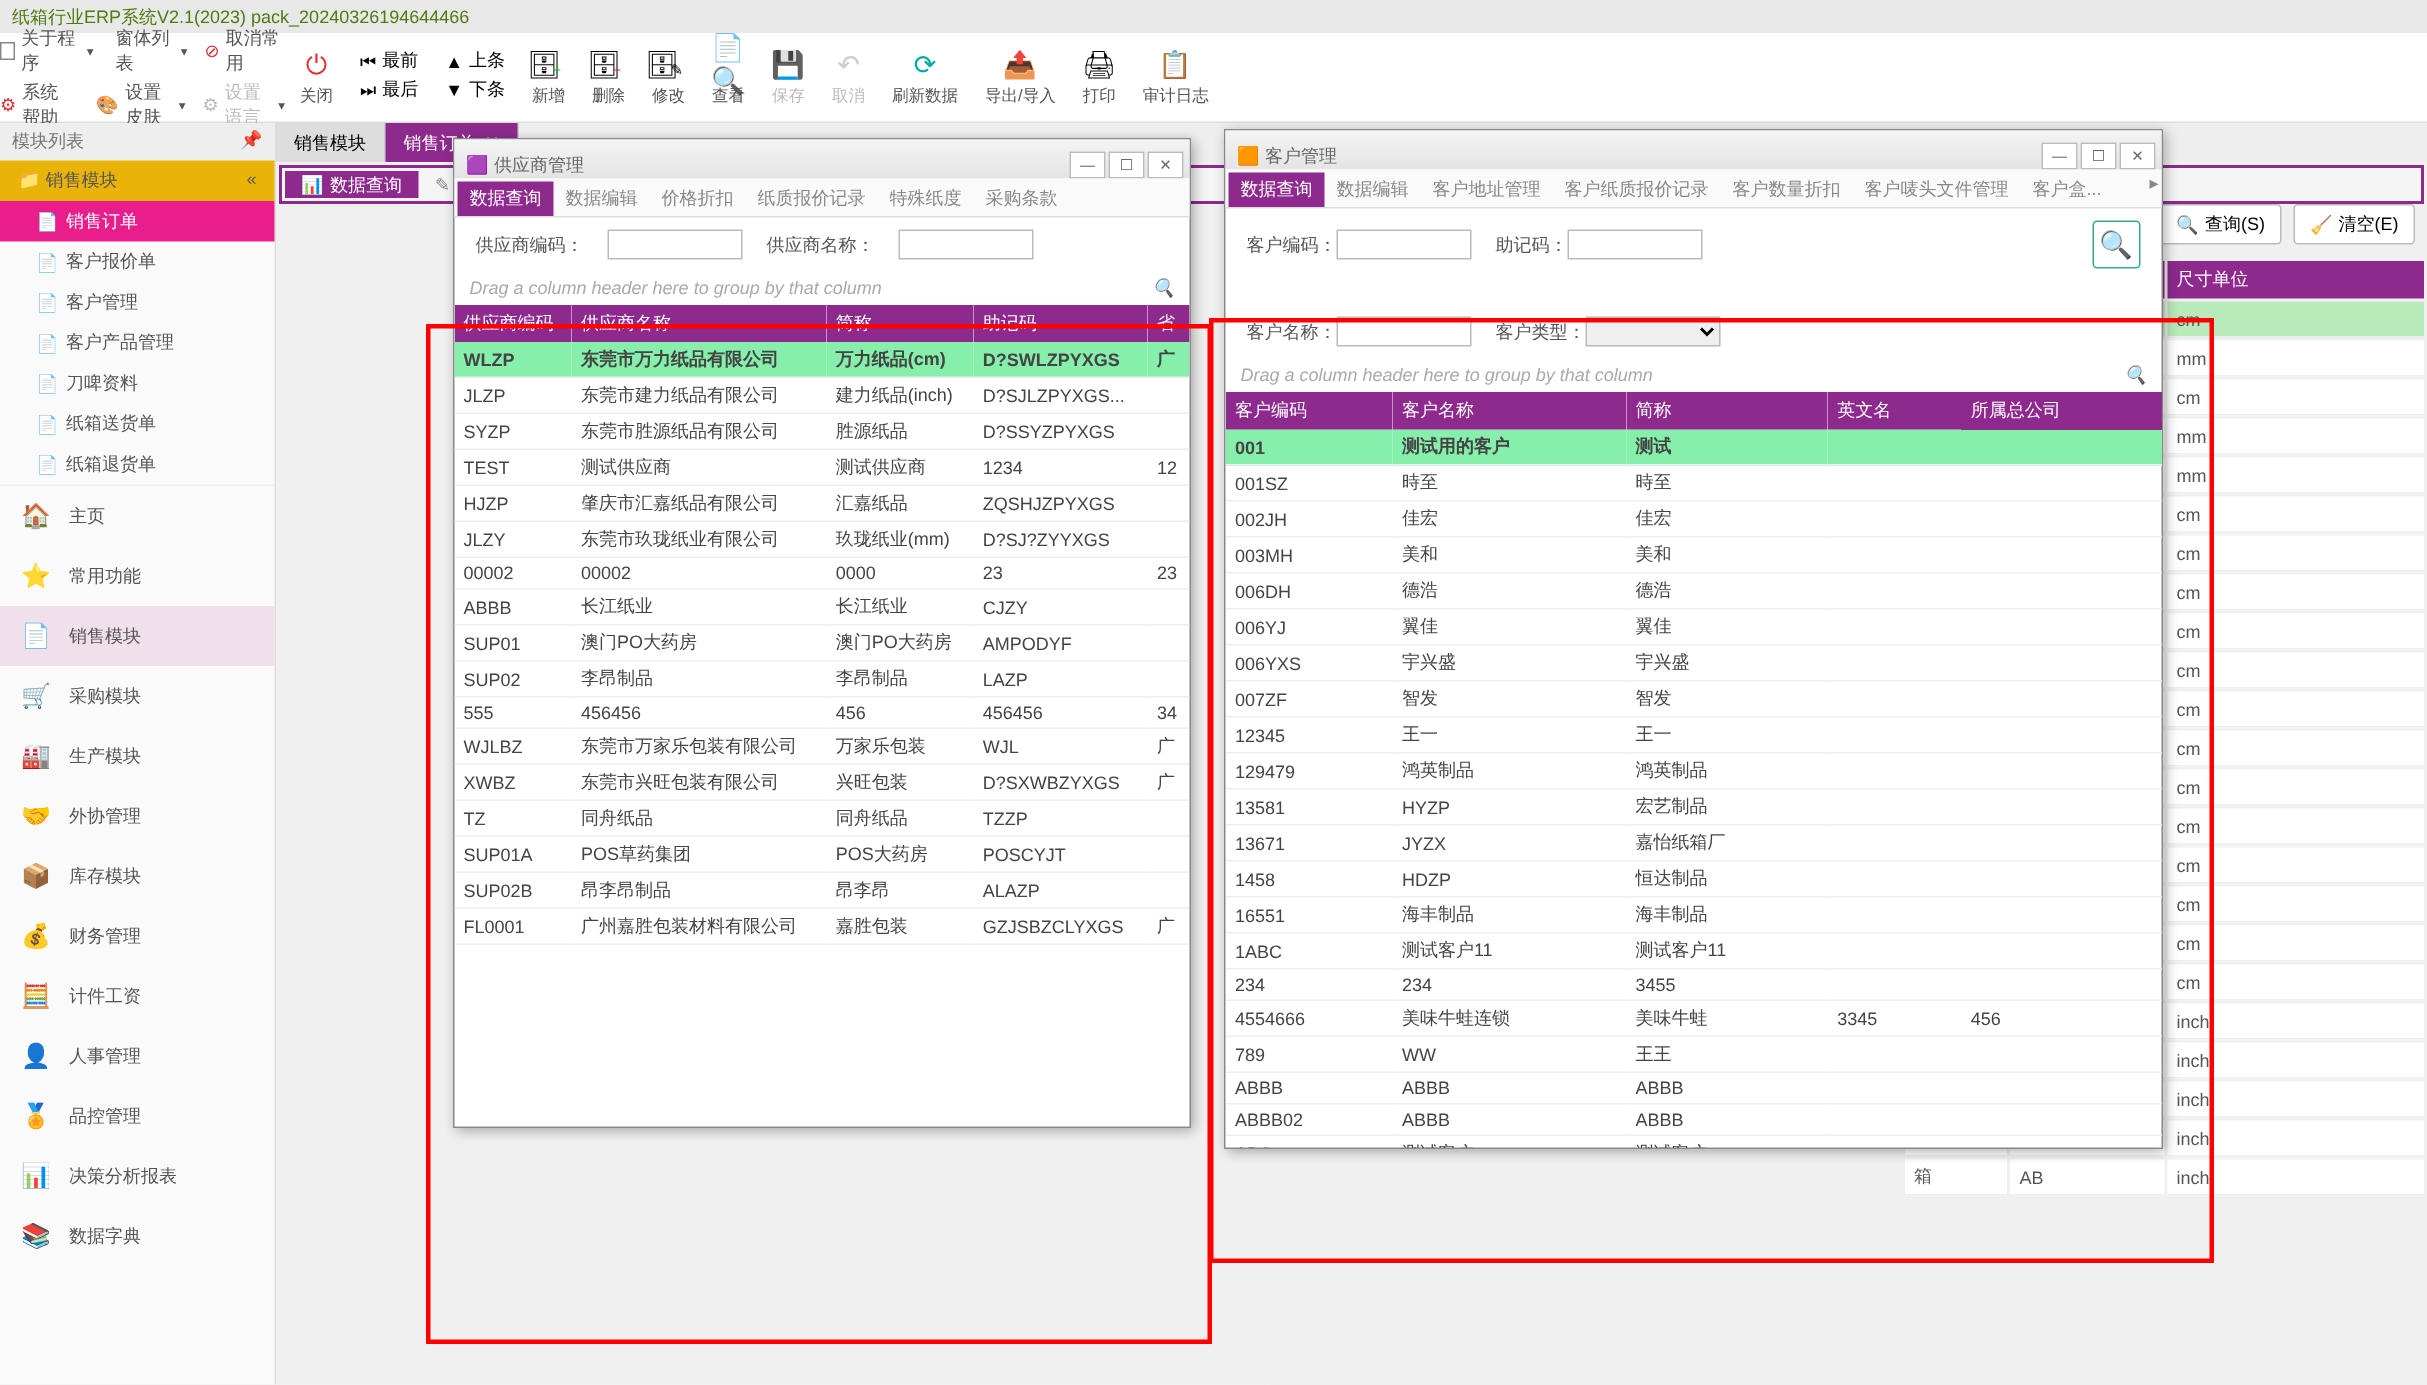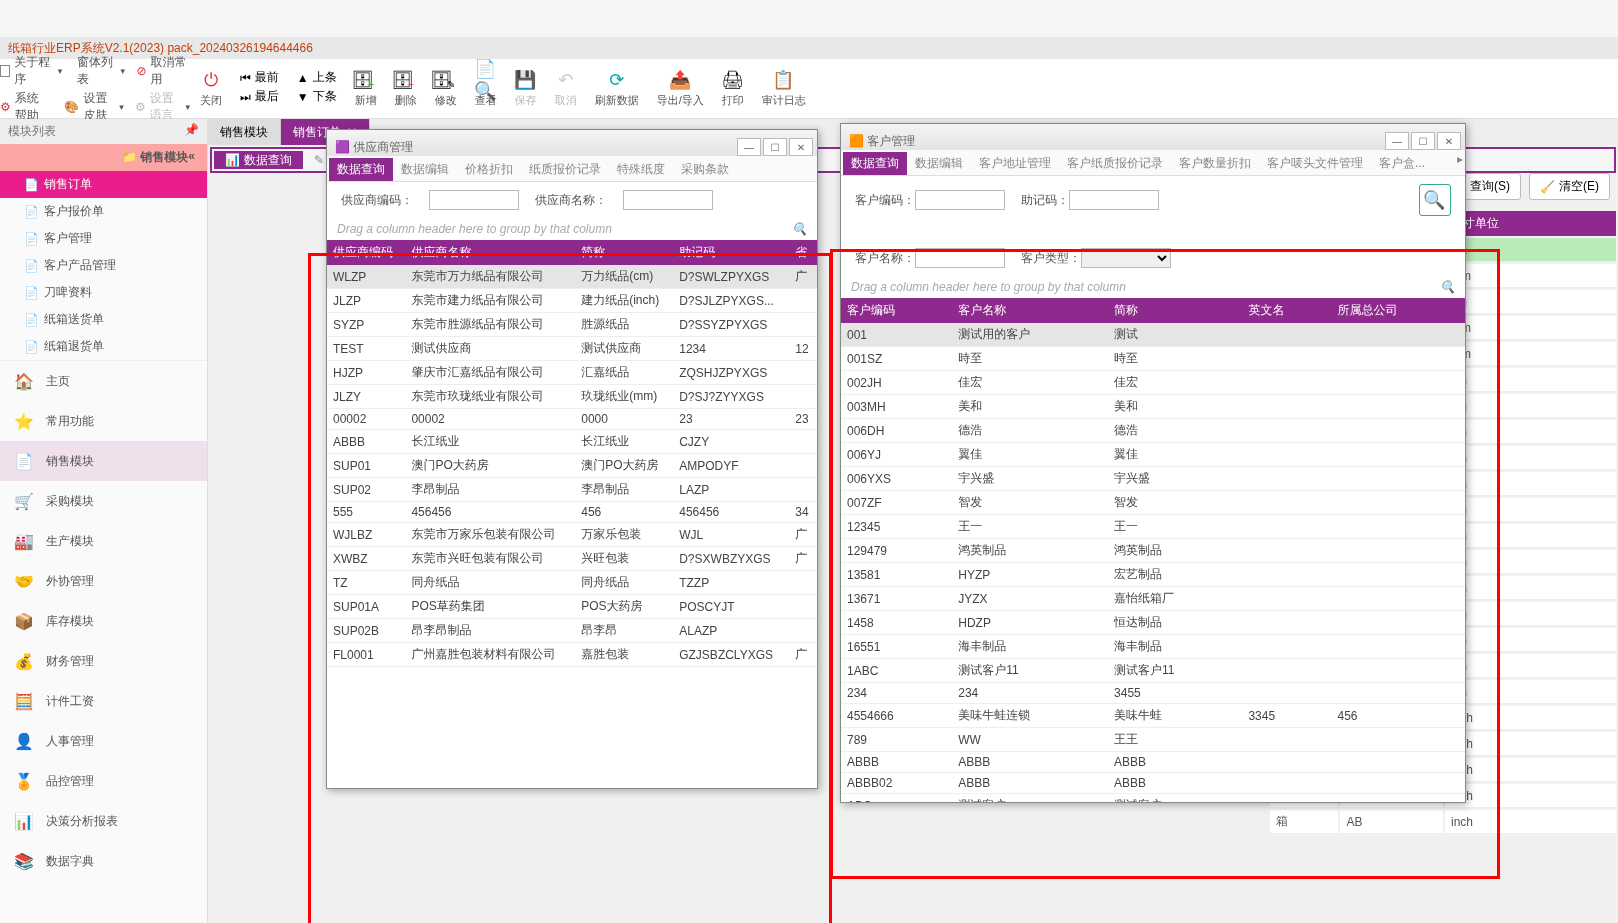--- a/index.html
+++ b/index.html
@@ -1,32 +1,32 @@
 <!DOCTYPE html>
 <html><head>
 <meta charset="utf-8">
 <style>
 * { margin:0; padding:0; box-sizing:border-box; font-family:"Microsoft YaHei","SimSun",sans-serif; font-size:12px; }
 body { background:#f5f5f5; width:1618px; height:923px; overflow:hidden; position:relative; }
-.titlebar { height:22px; background:#e8e8e8; padding:3px 8px; color:#c2410c;margin-top:37px; }
+.titlebar { height:22px; background:#e8e8e8; padding:3px 8px; color:#4d7c0f; }
 .menubar { height:60px; background:#fff; border-bottom:1px solid #ddd; display:flex; align-items:center; }
 .menu-left { width:190px; padding:4px 0; }
 .menu-left-row { display:flex; align-items:center; gap:4px; margin:2px 0; }
 .menu-left-row span { color:#555; cursor:pointer; }
 .chk { width:12px; height:12px; border:1px solid #888; display:inline-block; }
 .dd { color:#888; font-size:9px; }
 .tool-row { display:flex; gap:18px; padding:0 10px; }
 .tool { display:flex; flex-direction:column; align-items:center; gap:2px; cursor:pointer; }
 .tool .ic { width:22px; height:22px; display:flex; align-items:center; justify-content:center; font-size:18px; }
 .tool .lbl { color:#555; font-size:11px; }
 .tool.disabled .lbl { color:#bbb; }
 .main { display:flex; height:calc(100% - 82px); }
-.sidebar { width:208px; background:#fafafa; border-right:1px solid #ddd; display:flex; flex-direction:column; }
+.sidebar { width:184px; background:#fafafa; border-right:1px solid #ddd; display:flex; flex-direction:column; }
 .side-head { padding:4px 8px; color:#777; background:#eee; display:flex; justify-content:space-between; }
-.side-sec { padding:5px 12px; background:#fca5a5; color:#555; display:flex; justify-content:flex-end; cursor:pointer;font-weight:bold; }
+.side-sec { padding:5px 12px; background:#eab308; color:#555; display:flex; justify-content:space-between; cursor:pointer; }
 .side-item { padding:5px 12px 5px 24px; color:#555; display:flex; align-items:center; gap:6px; cursor:pointer; }
 .side-item.sel { background:#e91e8c; color:#fff; }
 .side-item .ic { width:14px; height:14px; }
 .mod-list { border-top:1px solid #eee; }
 .mod-item { padding:8px 12px; display:flex; align-items:center; gap:10px; cursor:pointer; color:#555; }
 .mod-item.active { background:#f0e0ec; }
 .mod-item .mic { width:24px; height:24px; display:flex; align-items:center; justify-content:center; font-size:16px; }
 .content { flex:1; position:relative; background:#f0f0f0; }
 .doc-tabs { height:26px; background:#eee; display:flex; }
 .doc-tab { padding:4px 12px; background:#ddd; border-right:1px solid #ccc; display:flex; align-items:center; gap:6px; cursor:pointer; }
@@ -49,21 +49,21 @@
 .win-tab.active { background:#8e2a8e; color:#fff; }
 .filter { padding:8px 14px; display:flex; flex-wrap:wrap; gap:16px; align-items:center; }
 .filter label { color:#555; }
 .filter input, .filter select { border:1px solid #bbb; height:20px; padding:0 4px; width:90px; }
 .search-big { margin-left:auto; width:32px; height:32px; border:1px solid #3a8; color:#3a8; display:flex; align-items:center; justify-content:center; font-size:18px; border-radius:3px; cursor:pointer; }
 .grouphead { padding:4px 10px; color:#aaa; font-style:italic; display:flex; justify-content:space-between; align-items:center; }
 .grid { flex:1; overflow:auto; }
 .grid table { width:100%; border-collapse:collapse; }
 .grid th { background:#8e2a8e; color:#fff; padding:4px 6px; text-align:left; font-weight:normal; position:sticky; top:0; }
 .grid td { padding:3px 6px; border-bottom:1px solid #eee; color:#444; }
-.grid tr.sel td { background:#e5e5e5; }
+.grid tr.sel td { background:#86efac;font-weight:bold; }
 .redbox1 { position:absolute; left:100px; top:134px; width:524px; height:680px; border:3px solid red; pointer-events:none; z-index:50; }
 .redbox2 { position:absolute; left:622px; top:130px; width:670px; height:630px; border:3px solid red; pointer-events:none; z-index:50; }
 </style>
 </head>
 <body>
 
 <div class="titlebar">纸箱行业ERP系统V2.1(2023) pack_20240326194644466</div>
 
 <div class="menubar">
   <div class="menu-left">

